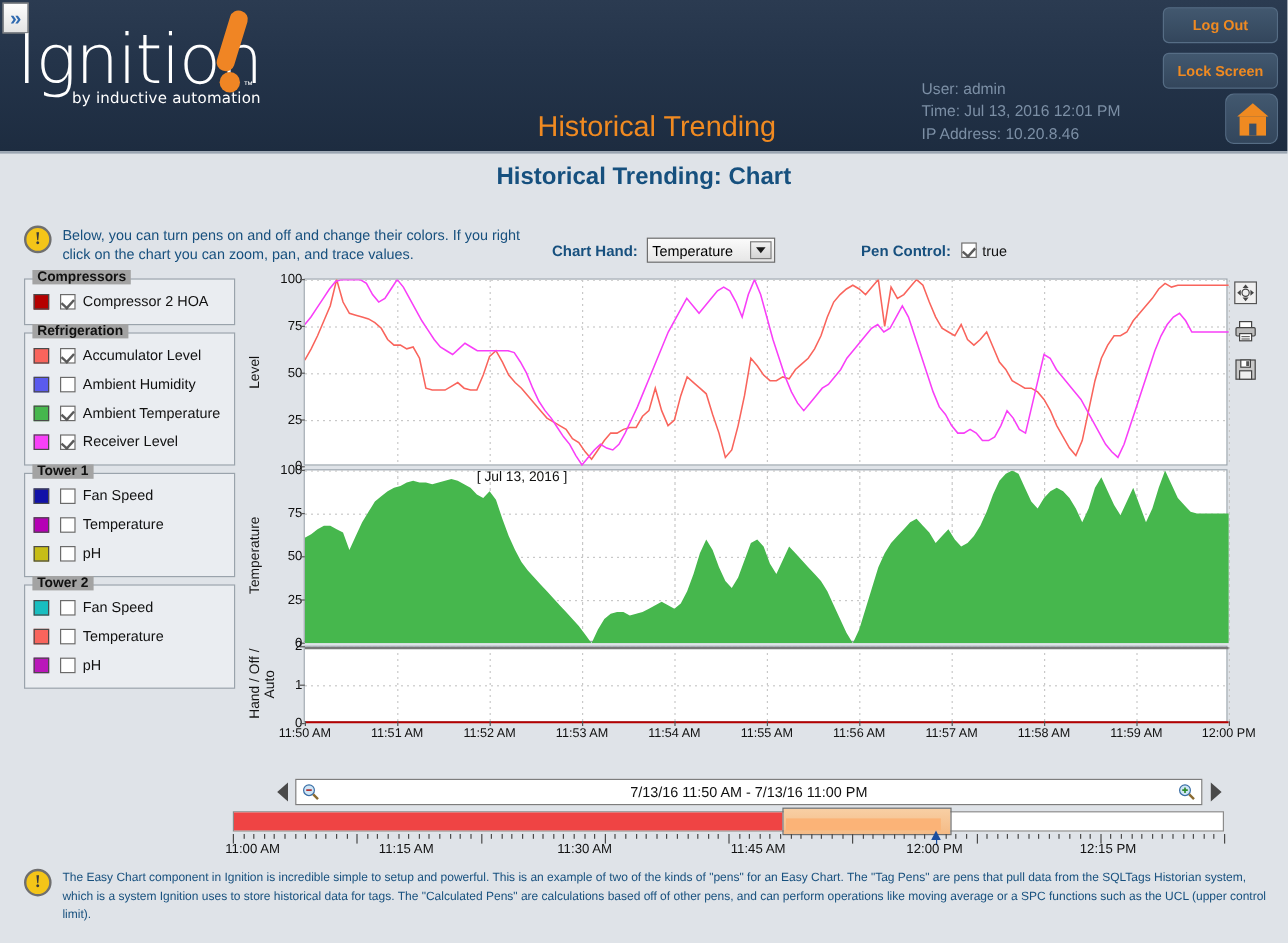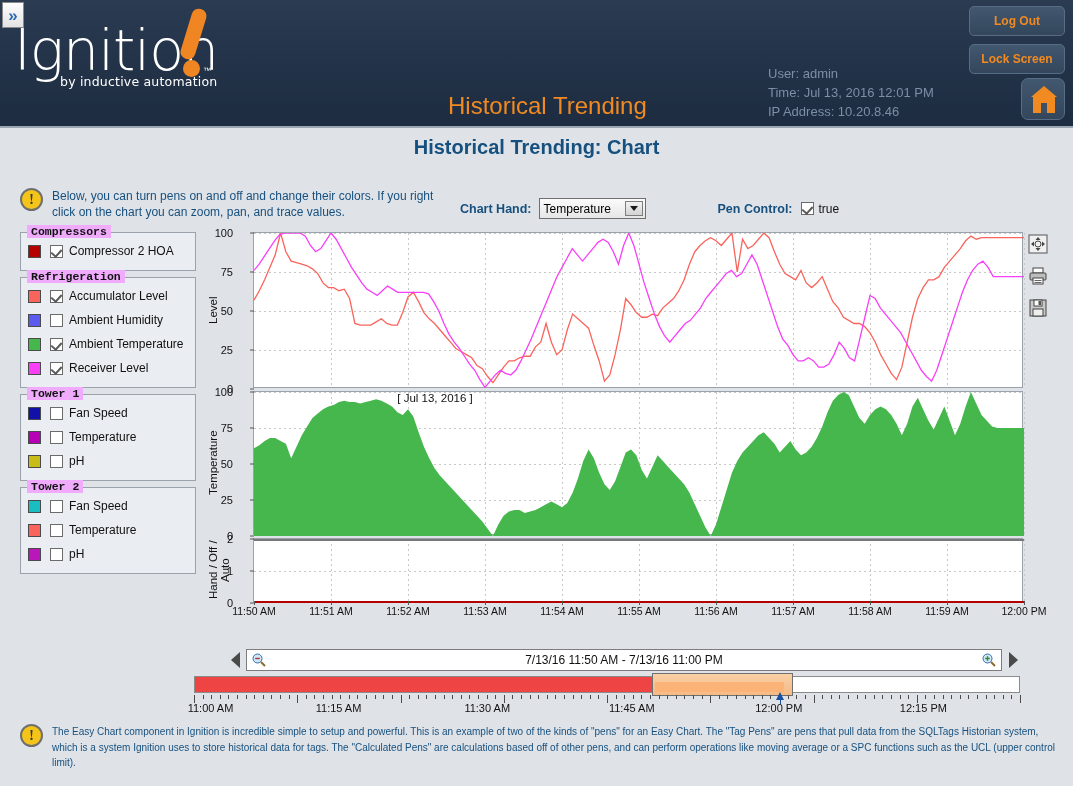--- a/index.html
+++ b/index.html
@@ -127,40 +127,40 @@
   #pencontrol .ck { margin-left:8px; }
   #pencontrol .val { margin-left:5px; font-size:12px; color:#111; }
 
   
   #legend { position:absolute; left:20px; top:232px; width:176px; }
   .group {
     border:1px solid #9aa3ac; background:#eaedf1; margin-bottom:6px;
     padding:6px 7px 7px 7px; position:relative;
   }
   .group > .gtitle {
-    position:absolute; left:6px; top:-8px; background:#f0abfc;
-    padding:0 4px; font-size:11.5px; font-weight:bold; color:#111;font-family:Liberation Mono, monospace;
+    position:absolute; left:6px; top:-8px; background:#a3a3a3;
+    padding:0 4px; font-size:11.5px; font-weight:bold; color:#111;
   }
   .penrow { display:flex; align-items:center; height:24px; }
   .swatch { width:13px; height:13px; border:1px solid #4a4a4a; flex:0 0 13px; }
   .penrow .ck { margin-left:9px; }
   .penrow .plabel { margin-left:6px; font-size:12px; color:#111; white-space:nowrap; }
 
   
   #chartwrap { position:absolute; left:203px; top:232px; width:828px; height:410px; }
   .axistitle {
     position:absolute; writing-mode:vertical-rl; transform:rotate(180deg);
     font-size:11.5px; color:#111; text-align:center;
   }
   .plot {
     position:absolute; left:50px; background:#ffffff;
     border:1px solid #9aa3ac;
   }
   .ytick {
-    position:absolute; right:100%; margin-right:21px; font-size:11px; color:#111;
+    position:absolute; right:100%; margin-right:2px; font-size:11px; color:#111;
     transform:translateY(-50%); white-space:nowrap;
   }
   .ytickmark {
     position:absolute; right:100%; width:4px; height:1px; background:#555; transform:translateY(-50%);
   }
   #plot1 { top:0; width:770px; height:156px; }
   #plot2 { top:159px; width:770px; height:144px; }
   #plot3 { top:306px; width:770px; height:64px; }
   .xtick {
     position:absolute; top:100%; margin-top:4px; font-size:10.5px; color:#111;

